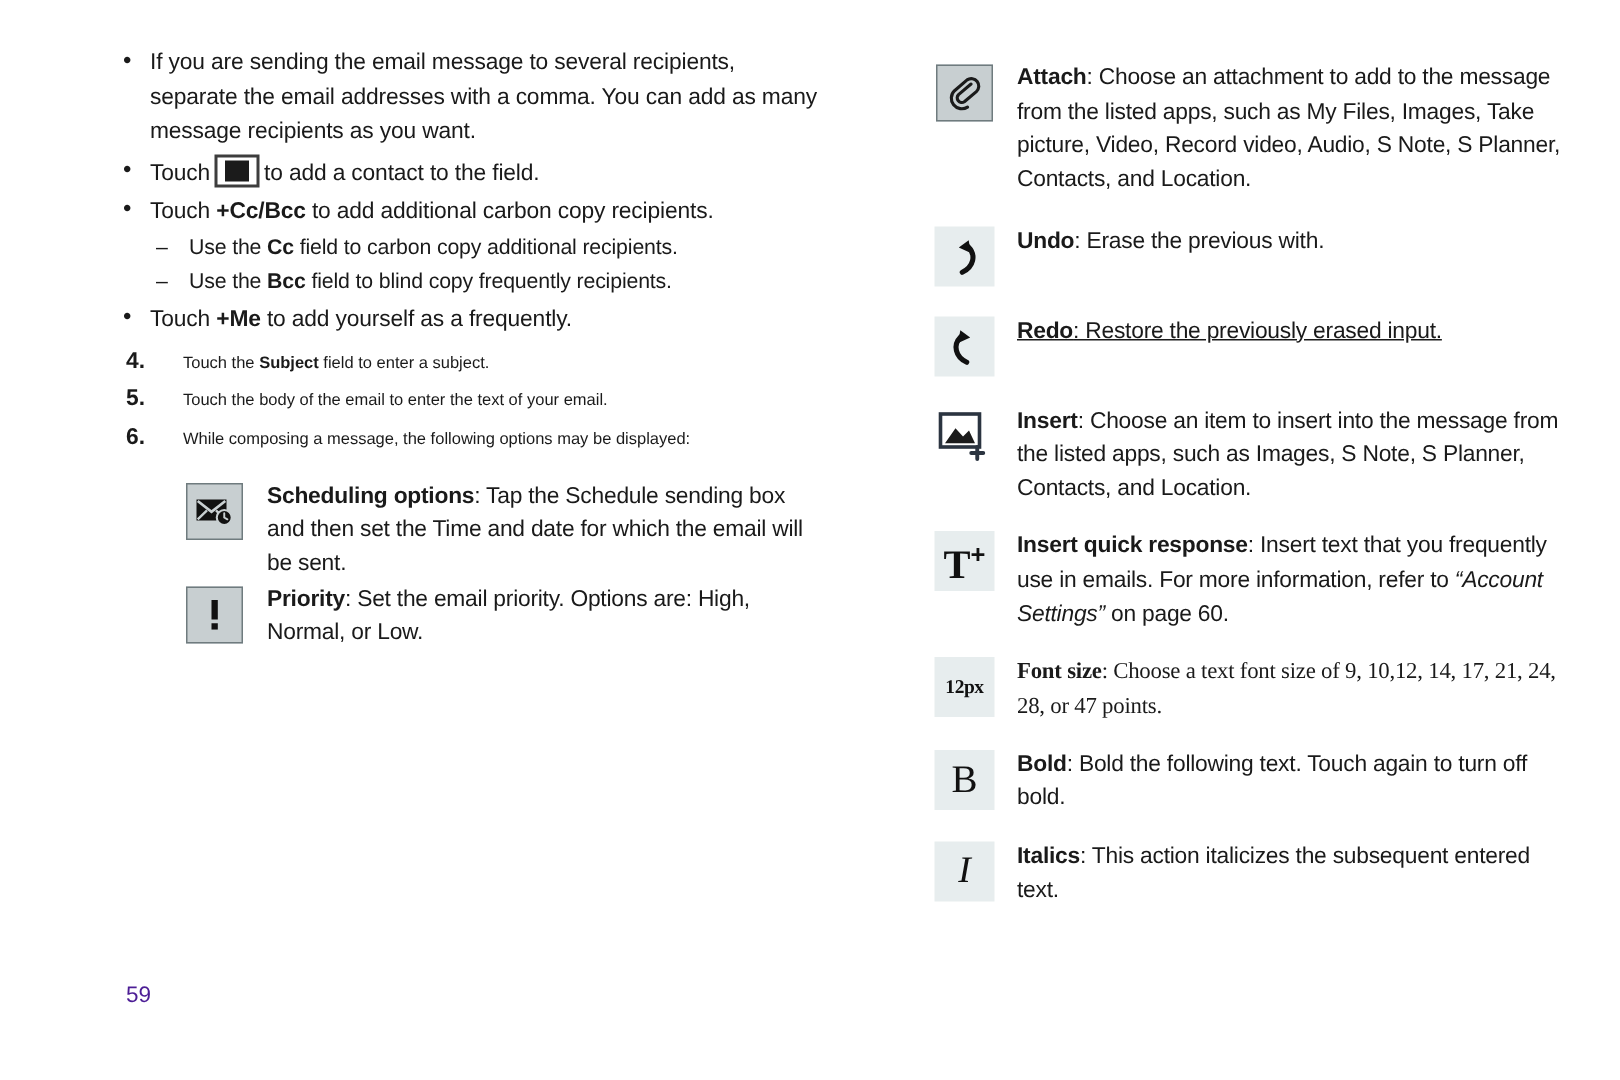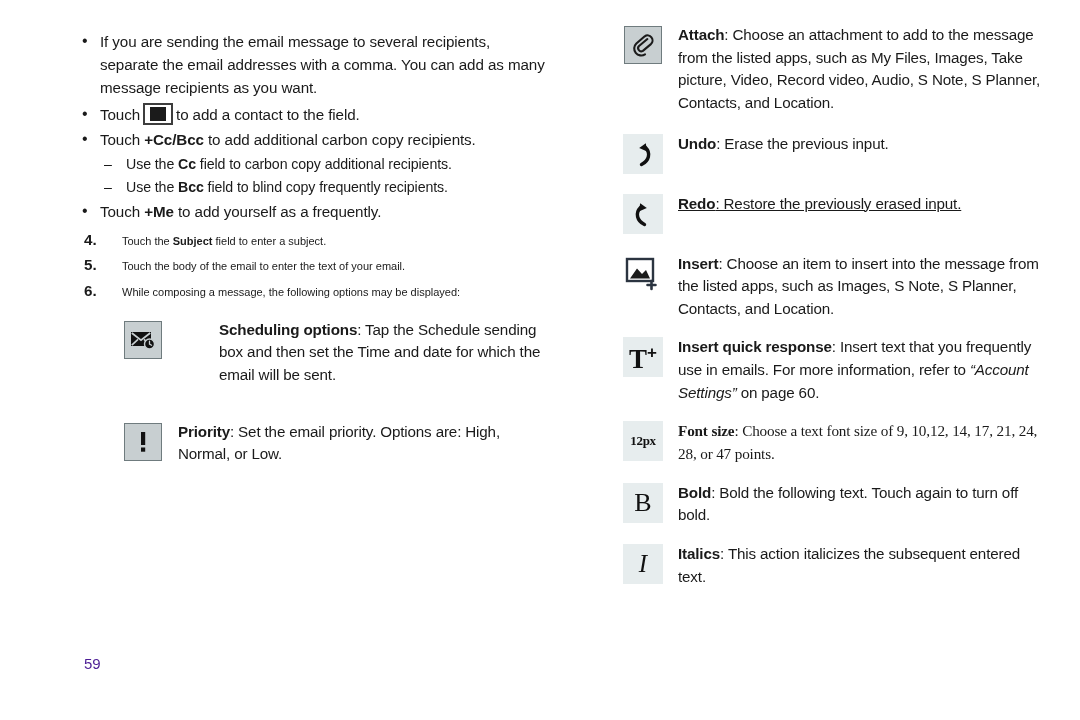--- a/index.html
+++ b/index.html
@@ -18,21 +18,21 @@
   }
 
   
   .col-left {
     position: absolute;
     left: 78px; top: 30px;
     width: 470px;
   }
   .col-right {
     position: absolute;
-    left: 622px; top: 24px;
+    left: 622px; top: 41px;
     width: 420px;
   }
 
   
   .txt { font-size: 15.2px; line-height: 1.52; letter-spacing: -0.1px; }
   b, .b { font-weight: bold; }
   i, .i { font-style: italic; }
 
   
   .bullet {
@@ -188,21 +188,21 @@
       <span class="body">Touch the body of the email to enter the text of your email.</span>
     </div>
 
     <div class="step">
       <span class="num">6.</span>
       <span class="body">While composing a message, the following options may be displayed:</span>
     </div>
 
     <div style="padding-left:44px; margin-top:18px;">
 
-      <div class="irow" style="margin-bottom:34px;gap:41px;">
+      <div class="irow" style="margin-bottom:1px;">
         <div class="icell">
           <div class="sq-gray">
             <svg width="26" height="20" viewBox="0 0 26 20" aria-hidden="true">
               <rect x="1" y="2" width="20" height="14" fill="#111"></rect>
               <path d="M1.8 3 L11 10.2 L20.2 3" fill="none" stroke="#c8cfd1" stroke-width="1.8"></path>
               <path d="M1.8 15.2 L8 9.3 M20.2 15.2 L14 9.3" stroke="#c8cfd1" stroke-width="1.6" fill="none"></path>
               <circle cx="19.5" cy="14" r="5" fill="#111" stroke="#c8cfd1" stroke-width="1.4"></circle>
               <path d="M19.5 11.2 L19.5 14 L21.6 15.2" stroke="#c8cfd1" stroke-width="1.3" fill="none" stroke-linecap="round"></path>
             </svg>
           </div>
@@ -240,21 +240,21 @@
 
     <div class="irow" style="margin-bottom:18px;">
       <div class="icell">
         <div class="sq-pale">
           <svg width="26" height="28" viewBox="0 0 26 28" aria-hidden="true">
             <path d="M11.5 24.5 C19 21 21 13 15.5 7.5" fill="none" stroke="#111" stroke-width="3.4" stroke-linecap="round"></path>
             <path d="M15.8 3.2 L9.2 8.0 L17.2 11.6 Z" fill="#111"></path>
           </svg>
         </div>
       </div>
-      <div class="desc"><b>Undo</b><span>: Erase the previous input.</span></div>
+      <div class="desc"><b>Undo</b><span>: Erase the previous with.</span></div>
     </div>
 
     <div class="irow" style="margin-bottom:18px;text-decoration:underline;">
       <div class="icell">
         <div class="sq-pale">
           <svg width="26" height="28" viewBox="0 0 26 28" aria-hidden="true">
             <g transform="translate(26,0) scale(-1,1)">
               <path d="M11.5 24.5 C19 21 21 13 15.5 7.5" fill="none" stroke="#111" stroke-width="3.4" stroke-linecap="round"></path>
               <path d="M15.8 3.2 L9.2 8.0 L17.2 11.6 Z" fill="#111"></path>
             </g>

